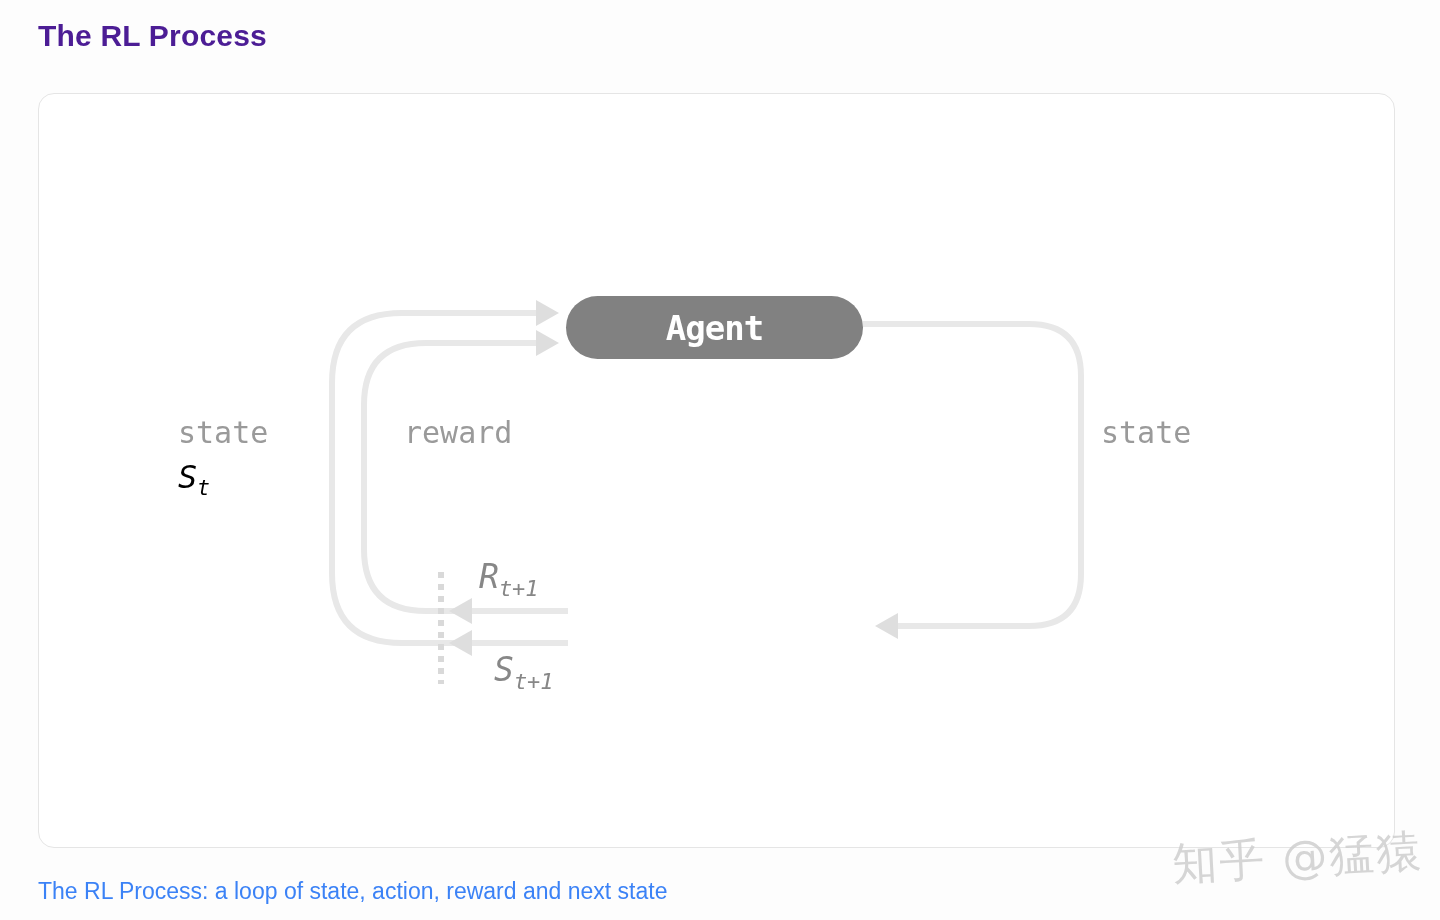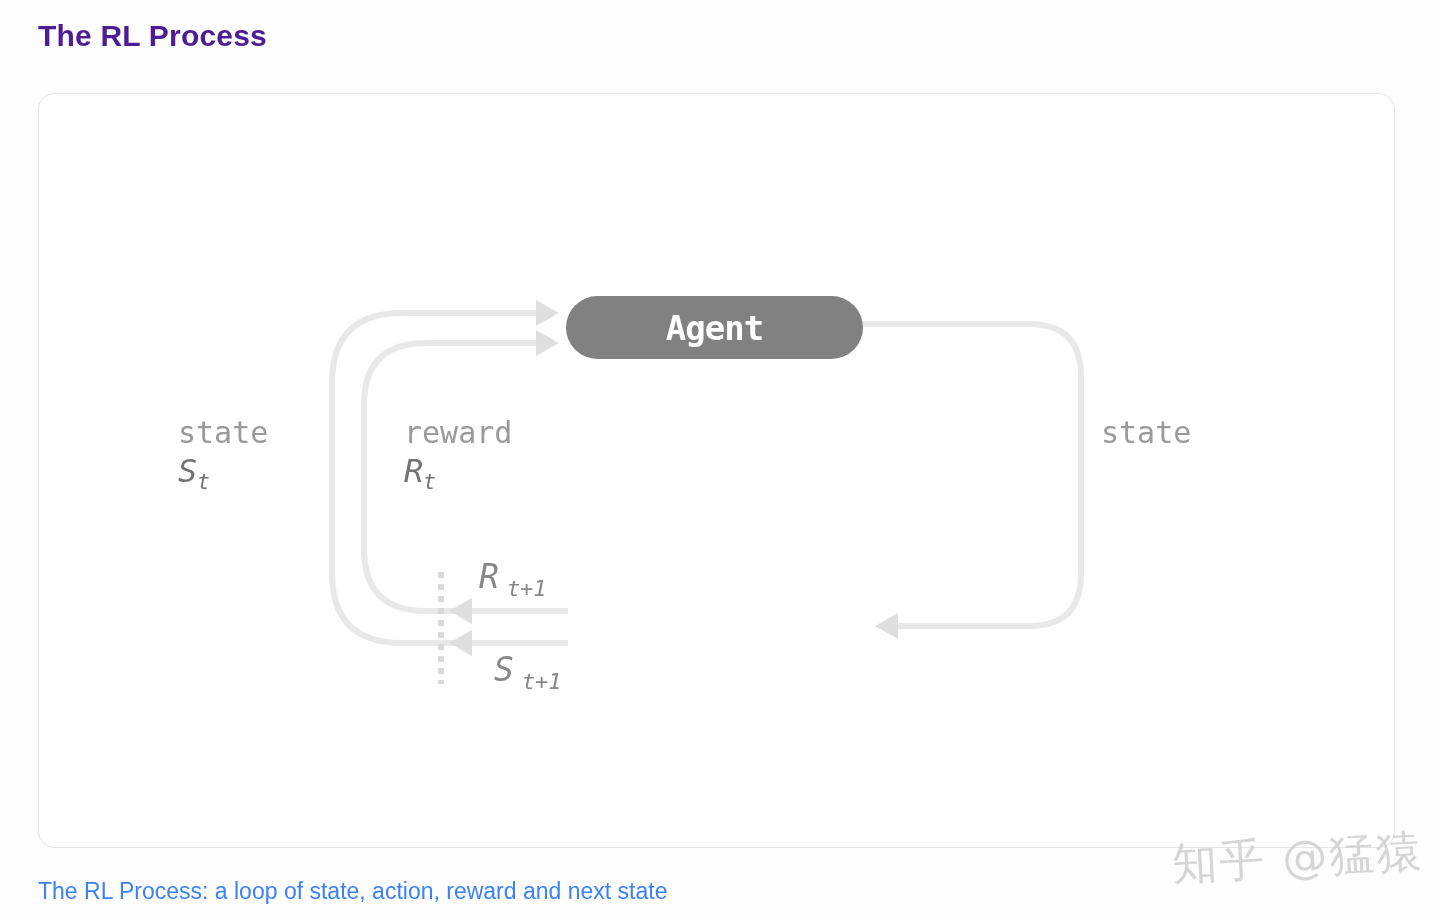--- a/index.html
+++ b/index.html
@@ -38,29 +38,29 @@
   .word-label {
     position: absolute;
     font-family: "DejaVu Sans Mono", monospace;
     font-size: 30px; color: #9a9a9a; line-height: 37px;
   }
   .lbl-state  { left: 139px; top: 320px; width: 146px; }
   .lbl-reward { left: 345px; top: 320px; margin-left: 20px; }
   .lbl-action { left: 1062px; top: 320px; }
   .math {
     font-family: "DejaVu Sans Mono", monospace;
-    font-style: italic; font-size: 32px; color: #737373; line-height: 40px;
+    font-style: italic; font-size: 32px; color: #000000; line-height: 52px;
   }
   .math sub { font-size: 21px; font-style: italic; }
   .math-label {
     position: absolute;
     font-family: "DejaVu Sans Mono", monospace;
     font-style: italic; font-size: 33px; color: #878787;
   }
-  .math-label sub { font-size: 22px; margin-left: 8px; }
+  .math-label sub { font-size: 22px; }
   .lbl-next-reward { left: 440px; top: 463px; }
   .lbl-next-state  { left: 455px; top: 556px; }
   .caption {
     position: absolute; left: 38px; top: 878px;
     font-size: 23px; color: #3b82f6;
   }
   .watermark {
     position: absolute; left: 1172px; top: 828px;
     font-size: 45px; color: #cfcfcf; opacity: 0.85;
     letter-spacing: 2px; white-space: nowrap;
@@ -99,21 +99,20 @@
   </div>
 
 
   <div class="word-label lbl-state">
     <div>state</div>
     <div class="math"><span>S</span><sub>t</sub></div>
   </div>
 
   <div class="word-label lbl-reward">
     <div>reward</div>
-    <div class="math"><span>R</span><sub>t</sub></div>
   </div>
 
   <div class="word-label lbl-action">
     <div>state</div>
   </div>
 
   <div class="math-label lbl-next-reward"><span>R</span><sub>t+1</sub></div>
 
   <div class="math-label lbl-next-state"><span>S</span><sub>t+1</sub></div>
 

